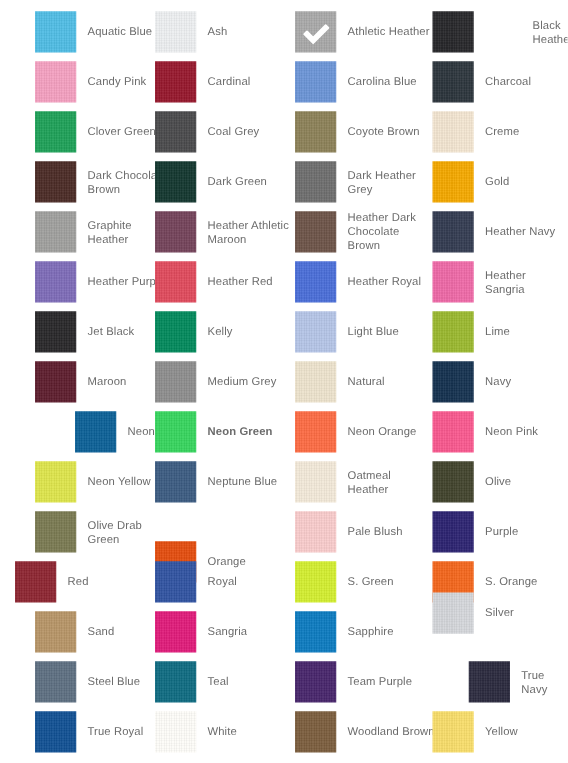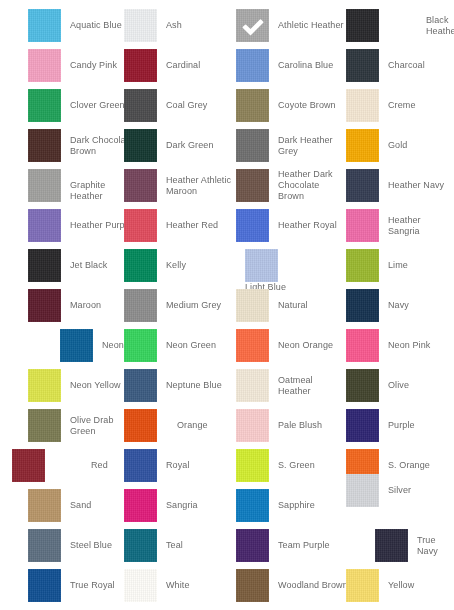--- a/index.html
+++ b/index.html
@@ -189,21 +189,21 @@
       </div>
       <div class="swatch-label">Dark Heather
 Grey</div>
     </div>
     <div class="swatch-option" style="left: 346px; top: 129px;">
       <div class="swatch-chip-wrap">
         <div class="swatch-chip" style="background: rgb(245, 169, 0);"></div>
       </div>
       <div class="swatch-label">Gold</div>
     </div>
-    <div class="swatch-option" style="left: 28px; top: 169px; align-items: flex-end;">
+    <div class="swatch-option" style="left: 28px; top: 169px;">
       <div class="swatch-chip-wrap">
         <div class="swatch-chip" style="background: rgb(160, 160, 158);"></div>
       </div>
       <div class="swatch-label">Graphite
 Heather</div>
     </div>
     <div class="swatch-option" style="left: 124px; top: 169px;">
       <div class="swatch-chip-wrap">
         <div class="swatch-chip" style="background: rgb(116, 67, 90);"></div>
       </div>
@@ -253,21 +253,21 @@
         <div class="swatch-chip" style="background: rgb(39, 38, 40);"></div>
       </div>
       <div class="swatch-label">Jet Black</div>
     </div>
     <div class="swatch-option" style="left: 124px; top: 249px;">
       <div class="swatch-chip-wrap">
         <div class="swatch-chip" style="background: rgb(0, 136, 90);"></div>
       </div>
       <div class="swatch-label">Kelly</div>
     </div>
-    <div class="swatch-option" style="left: 236px; top: 249px; flex-direction: column;">
+    <div class="swatch-option" style="left: 236px; top: 249px;">
       <div class="swatch-chip-wrap">
         <div class="swatch-chip" style="background: rgb(180, 196, 230);"></div>
       </div>
       <div class="swatch-label">Light Blue</div>
     </div>
     <div class="swatch-option" style="left: 346px; top: 249px;">
       <div class="swatch-chip-wrap">
         <div class="swatch-chip" style="background: rgb(154, 184, 46);"></div>
       </div>
       <div class="swatch-label">Lime</div>
@@ -295,21 +295,21 @@
         <div class="swatch-chip" style="background: rgb(236, 226, 204);"></div>
       </div>
       <div class="swatch-label">Natural</div>
     </div>
     <div class="swatch-option" style="left: 28px; top: 329px; padding-left: 32px;">
       <div class="swatch-chip-wrap">
         <div class="swatch-chip" style="background: rgb(10, 95, 150);"></div>
       </div>
       <div class="swatch-label">Neon Blue</div>
     </div>
-    <div class="swatch-option" style="left: 124px; top: 329px;">
+    <div class="swatch-option" style="left: 124px; top: 329px; font-weight: bold;">
       <div class="swatch-chip-wrap">
         <div class="swatch-chip" style="background: rgb(53, 212, 92);"></div>
       </div>
       <div class="swatch-label">Neon Green</div>
     </div>
     <div class="swatch-option" style="left: 236px; top: 329px;">
       <div class="swatch-chip-wrap">
         <div class="swatch-chip" style="background: rgb(252, 106, 66);"></div>
       </div>
       <div class="swatch-label">Neon Orange</div>
@@ -345,39 +345,39 @@
       </div>
       <div class="swatch-label">Olive</div>
     </div>
     <div class="swatch-option" style="left: 28px; top: 409px;">
       <div class="swatch-chip-wrap">
         <div class="swatch-chip" style="background: rgb(122, 122, 82);"></div>
       </div>
       <div class="swatch-label">Olive Drab
 Green</div>
     </div>
-    <div class="swatch-option" style="left: 124px; top: 409px; gap: 11px;">
+    <div class="swatch-option" style="left: 124px; top: 433px;">
       <div class="swatch-chip-wrap">
         <div class="swatch-chip" style="background: rgb(228, 77, 14);"></div>
       </div>
       <div class="swatch-label">Orange</div>
     </div>
     <div class="swatch-option" style="left: 236px; top: 409px;">
       <div class="swatch-chip-wrap">
         <div class="swatch-chip" style="background: rgb(249, 204, 204);"></div>
       </div>
       <div class="swatch-label">Pale Blush</div>
     </div>
     <div class="swatch-option" style="left: 346px; top: 409px;">
       <div class="swatch-chip-wrap">
         <div class="swatch-chip" style="background: rgb(45, 36, 114);"></div>
       </div>
       <div class="swatch-label">Purple</div>
     </div>
-    <div class="swatch-option" style="left: 12px; top: 449px; gap: 37px;">
+    <div class="swatch-option" style="left: 12px; top: 449px;">
       <div class="swatch-chip-wrap">
         <div class="swatch-chip" style="background: rgb(140, 36, 48);"></div>
       </div>
       <div class="swatch-label">Red</div>
     </div>
     <div class="swatch-option" style="left: 124px; top: 449px;">
       <div class="swatch-chip-wrap">
         <div class="swatch-chip" style="background: rgb(47, 82, 160);"></div>
       </div>
       <div class="swatch-label">Royal</div>

